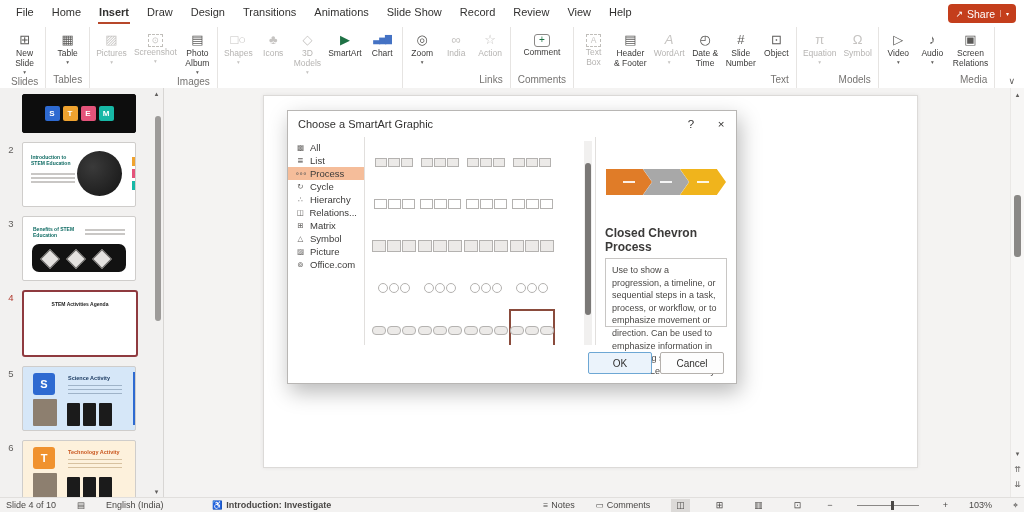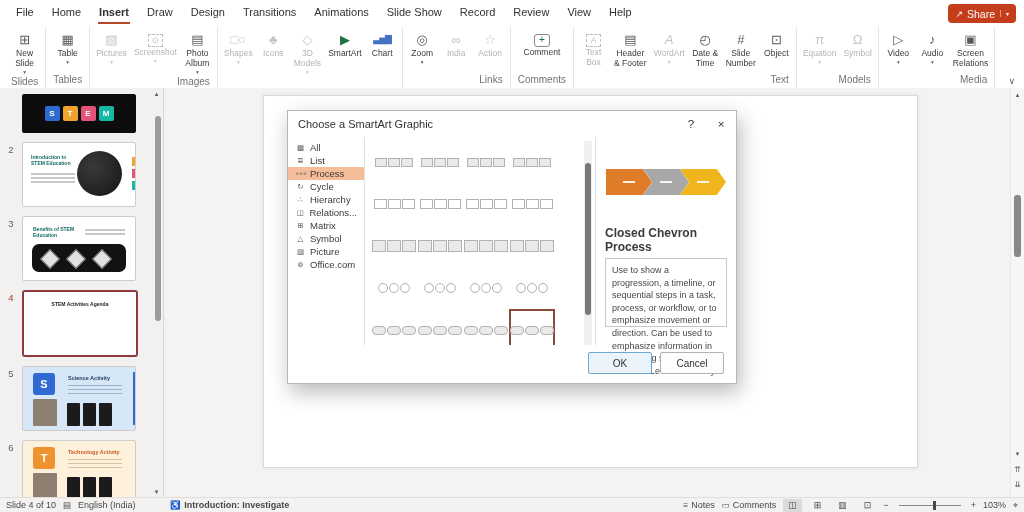--- a/index.html
+++ b/index.html
@@ -73,21 +73,21 @@
   .slide-canvas{position:absolute;left:99px;top:7px;width:653px;height:371px;background:#fff;border:1px solid #dcdad8;box-shadow:0 0 4px rgba(0,0,0,.07);}
   .notes-bar{height:21px;background:#f4f3f2;border-top:1px solid #e3e1df;display:flex;align-items:center;padding-left:10px;font-size:10.5px;color:#6b6966;flex:none;}
   .vscroll{position:absolute;right:0;top:0;bottom:0;width:13px;background:#f7f6f5;border-left:1px solid #eae8e6;font-size:7px;color:#605e5c;text-align:center;}
   .vs-up{position:absolute;top:3px;left:0;right:0;}
   .vs-thumb{position:absolute;left:3px;width:7px;top:107px;height:62px;background:#8a8886;border-radius:3px;}
   .vs-down{position:absolute;bottom:40px;left:0;right:0;}
   .vs-prev{position:absolute;bottom:24px;left:0;right:0;font-size:8px;}
   .vs-next{position:absolute;bottom:9px;left:0;right:0;font-size:8px;}
 
   
-  .status-bar{position:absolute;left:0;right:0;bottom:0;height:14px;background:#f3f2f1;border-top:1px solid #e1dfdd;display:flex;align-items:center;font-size:9px;color:#4a4846;padding:0 6px;gap:7px;}
+  .status-bar{position:absolute;left:0;right:0;bottom:0;height:14px;background:#f3f2f1;border-top:1px solid #e1dfdd;display:flex;align-items:center;font-size:9px;color:#4a4846;padding:0 6px;gap:21px;}
   .sb-ico{font-size:8.5px;color:#4a4846;}
   .sb-item{display:flex;align-items:center;gap:3px;}
   .sb-acc{display:flex;align-items:center;gap:3px;font-weight:bold;margin-left:28px;}
   .sb-flex{flex:1;}
   .sb-view{padding:0 5px;font-size:9px;line-height:13px;}
   .sb-view.active{background:#dcdad8;}
   .zoom-track{width:62px;height:1px;background:#8a8886;position:relative;margin:0 3px;}
   .zoom-thumb{position:absolute;left:55%;top:-4px;width:3px;height:9px;background:#4a4846;}
 
   

